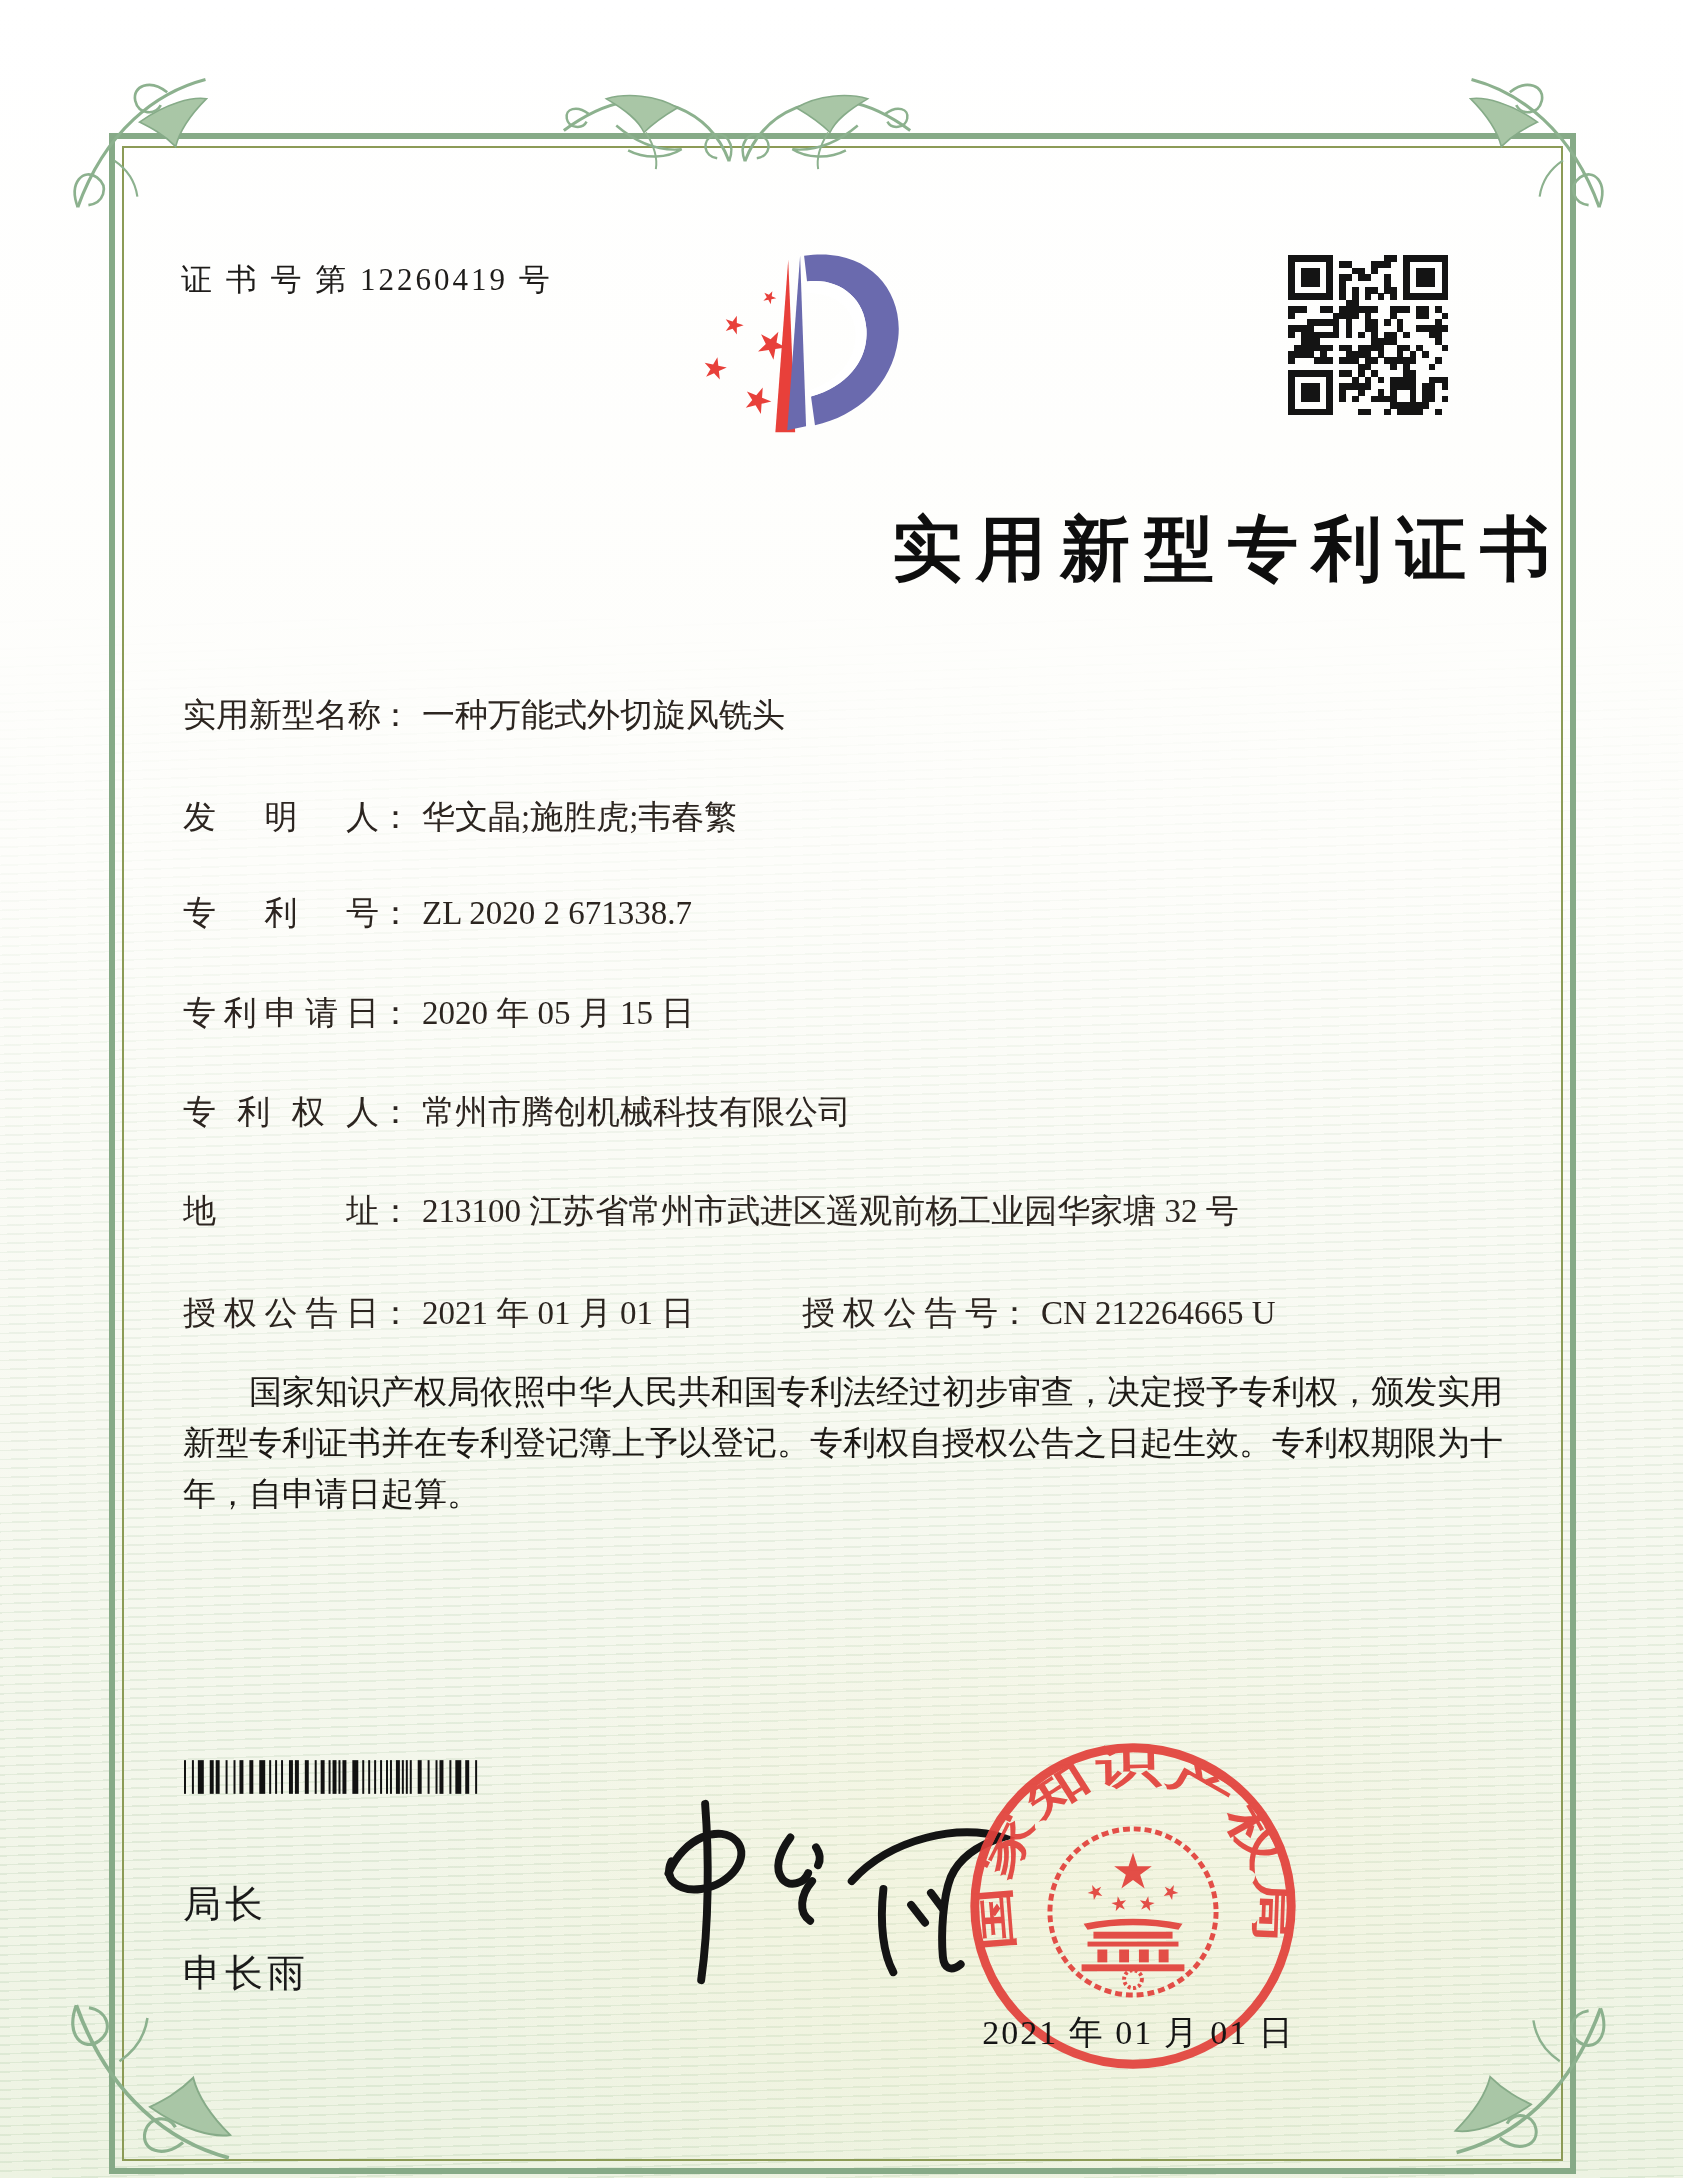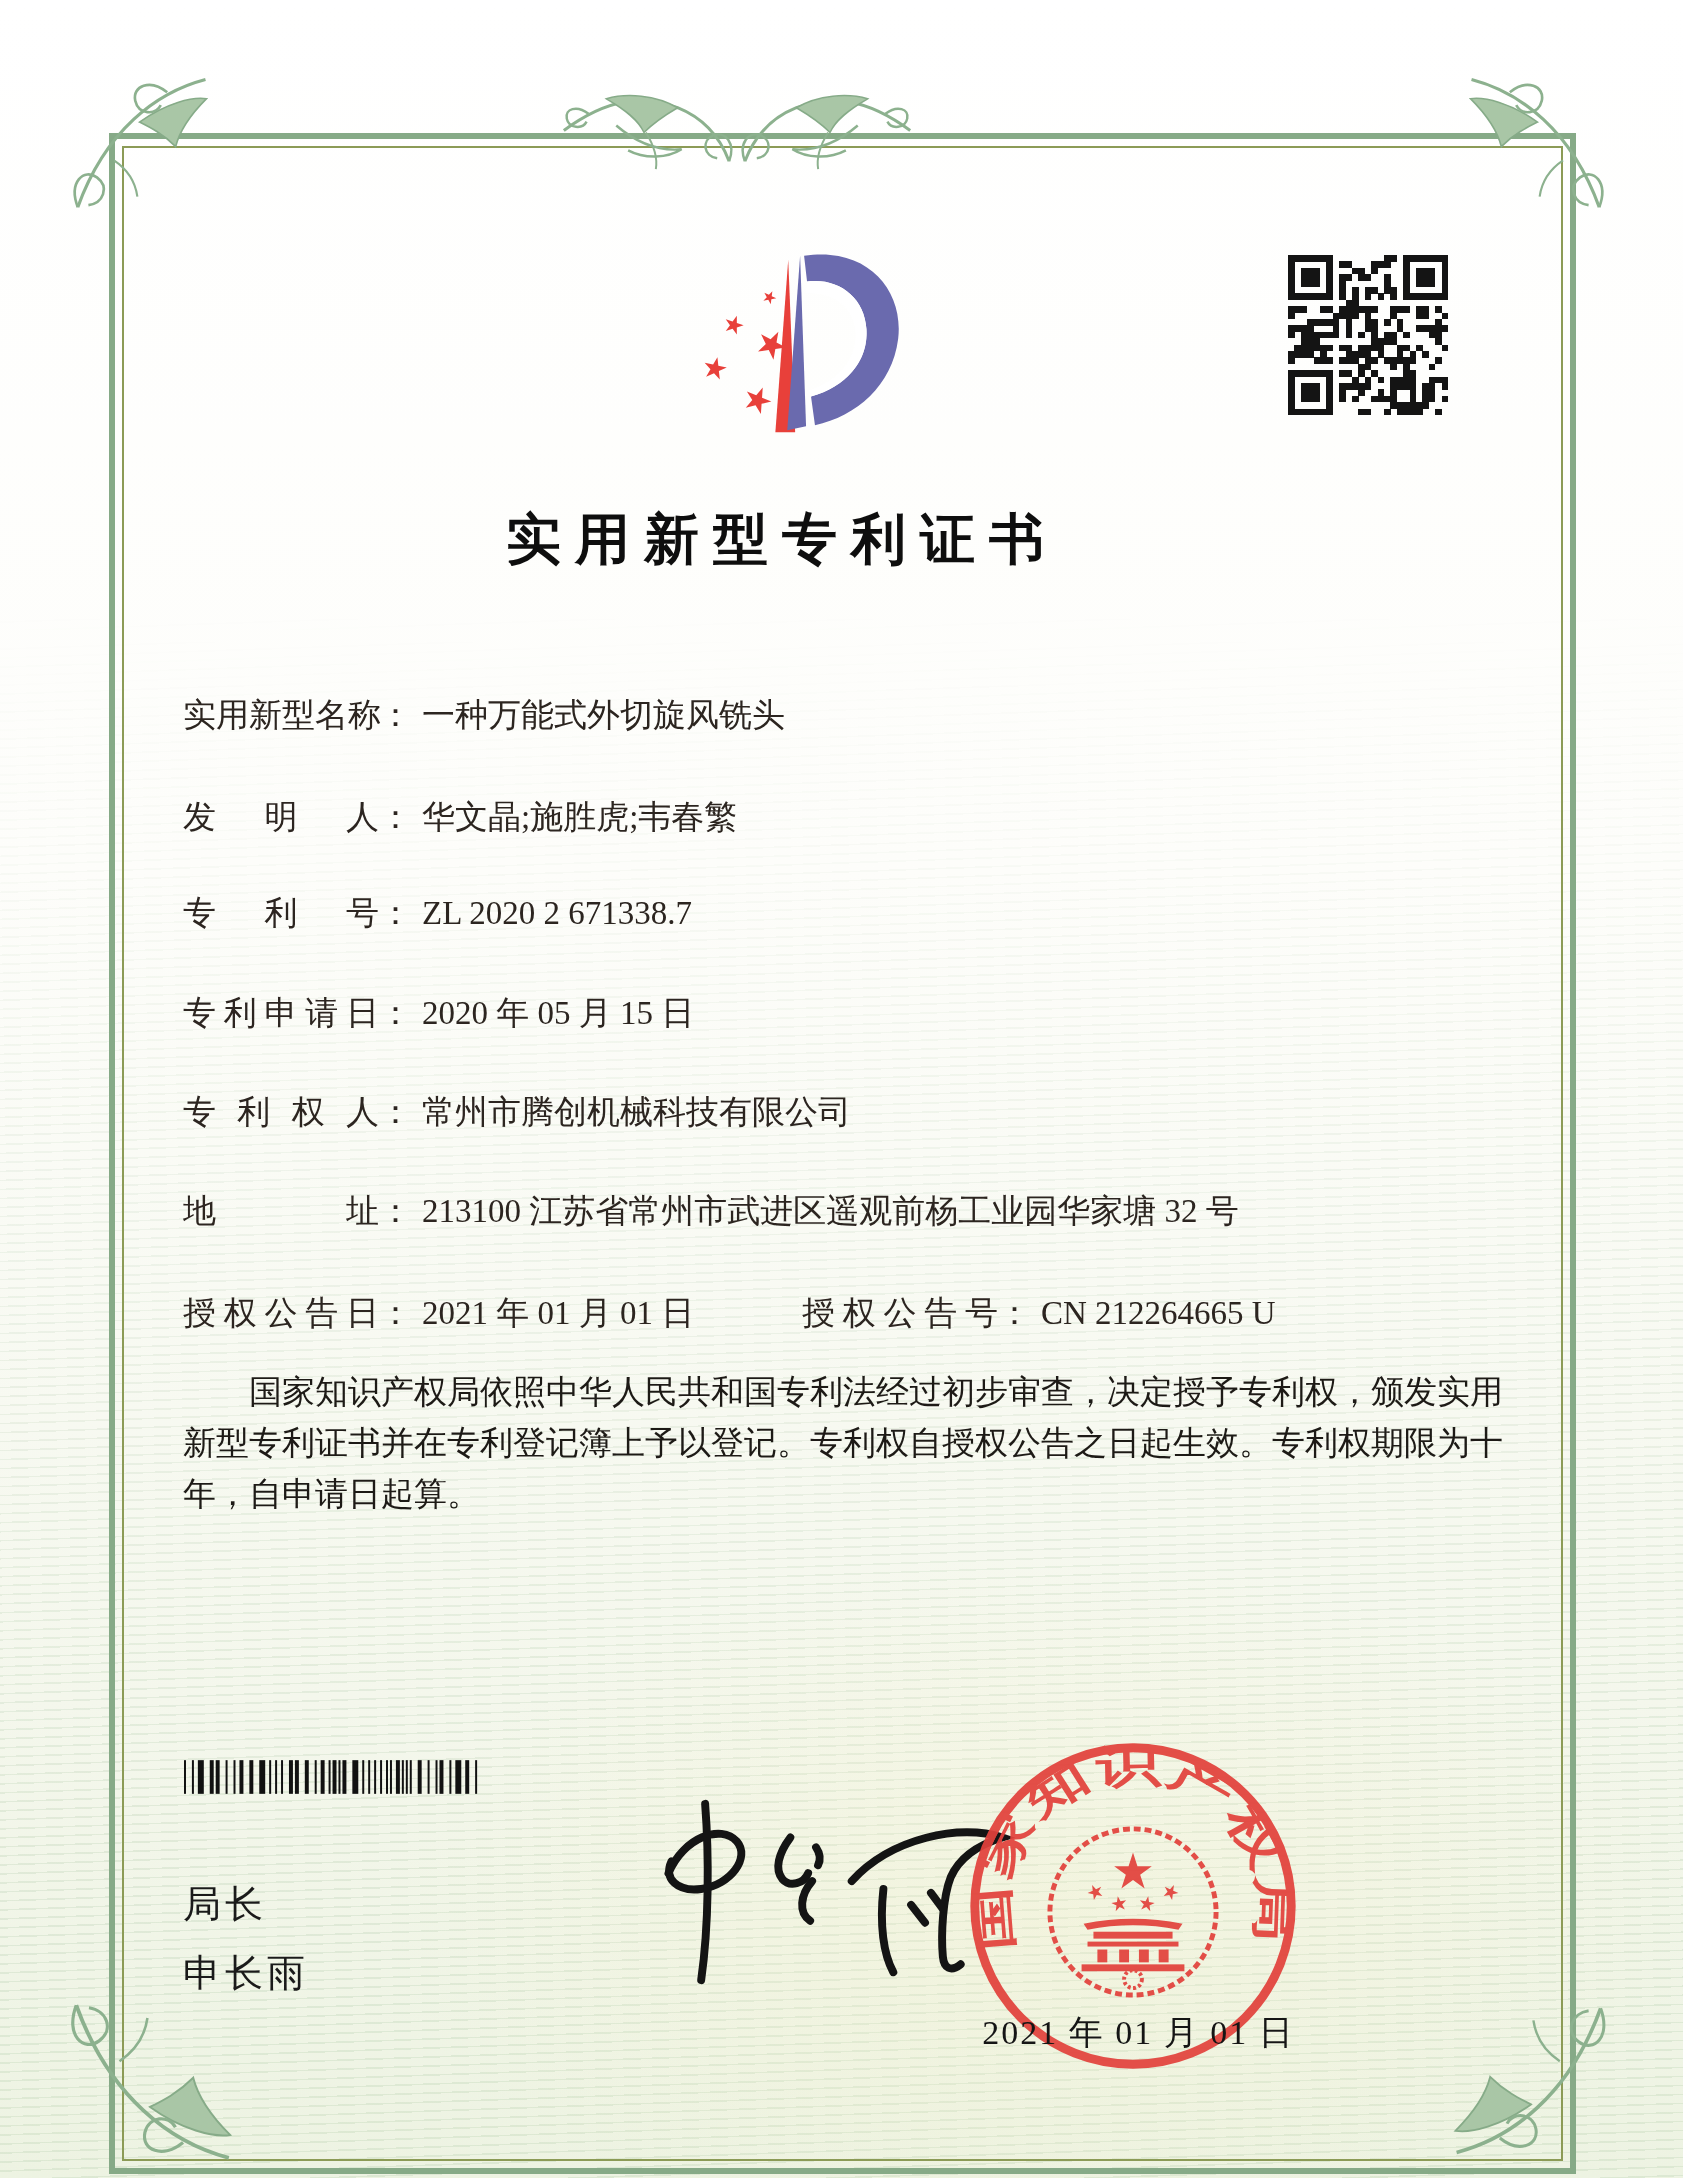--- a/index.html
+++ b/index.html
@@ -19,22 +19,22 @@
   
   .frame-outer{position:absolute;left:109px;top:133px;right:107px;bottom:4px;
     border:6px solid #86aa87;}
   .frame-inner{position:absolute;left:122px;top:146px;right:120px;bottom:17px;
     border:2px solid #8c9b56;}
 
   .orn{position:absolute;pointer-events:none;}
 
   .cert-no{position:absolute;left:181px;top:259px;font-size:31px;color:#1e1c1a;
     letter-spacing:3px;}
-  .title{position:absolute;left:0;top:503px;width:1564px;text-align:center;
-    font-size:55px;font-weight:bold;letter-spacing:14px;color:#0e0e0e;}
+  .title{position:absolute;left:0;top:503px;width:1564px;text-align:right;
+    font-size:70px;font-weight:bold;letter-spacing:14px;color:#0e0e0e;}
 
   .frow{position:absolute;left:183px;width:1327px;font-size:33px;color:#2c2520;white-space:nowrap;}
   .flabel{display:inline-flex;justify-content:space-between;width:196px;vertical-align:bottom;}
   .fcolon{margin-right:10px;}
   .pair2{position:absolute;left:619px;top:0;}
   .r0{top:693px}.r1{top:795px}.r2{top:891px}.r3{top:991px}.r4{top:1090px}.r5{top:1189px}.r6{top:1291px}
 
   .para{position:absolute;left:183px;width:1320px;font-size:33px;line-height:51px;
     color:#1d1a16;text-align:justify;text-indent:2em;}
   .p1{top:1367px}.p2{top:1521px}
@@ -98,20 +98,21 @@
   <svg class="orn" style="left:1463px;top:71px" width="149" height="149" viewBox="0 0 140 140">
     <use href="#corner-flourish" transform="translate(140,0) scale(-1,1)"></use>
   </svg>
   <svg class="orn" style="left:61px;top:1990px" width="178" height="178" viewBox="0 0 140 140">
     <use href="#corner-flourish" transform="translate(0,140) scale(1,-1)"></use>
   </svg>
   <svg class="orn" style="left:1447px;top:1994px" width="168" height="168" viewBox="0 0 140 140">
     <use href="#corner-flourish" transform="translate(140,140) scale(-1,-1)"></use>
   </svg>
 
+  <div class="cert-no">证 书 号 第 12260419 号</div>
 
   <svg class="logo" width="248" height="203" viewBox="0 0 250 205">
     <use href="#star" transform="translate(82,56) scale(7) rotate(25)" fill="#e8403a"></use>
     <use href="#star" transform="translate(46,84) scale(10) rotate(18)" fill="#e8403a"></use>
     <use href="#star" transform="translate(84,104) scale(15) rotate(28)" fill="#e8403a"></use>
     <use href="#star" transform="translate(27,128) scale(12) rotate(12)" fill="#e8403a"></use>
     <use href="#star" transform="translate(70,160) scale(14) rotate(22)" fill="#e8403a"></use>
     <polygon points="101,18 88,192 108,192" fill="#e8403a"></polygon>
     <polygon points="113,14 100,190 119,186" fill="#6a6aae"></polygon>
     <path d="M117,14 C180,4 218,48 212,98 C206,145 170,176 128,185 L124,156 C160,146 182,120 180,88 C178,56 152,36 120,40 Z" fill="#6a6aae"></path>

